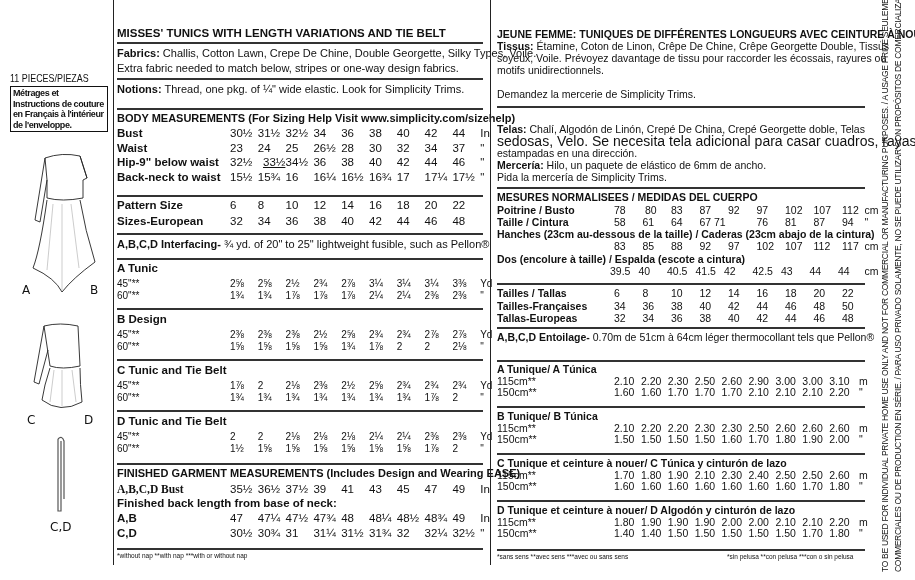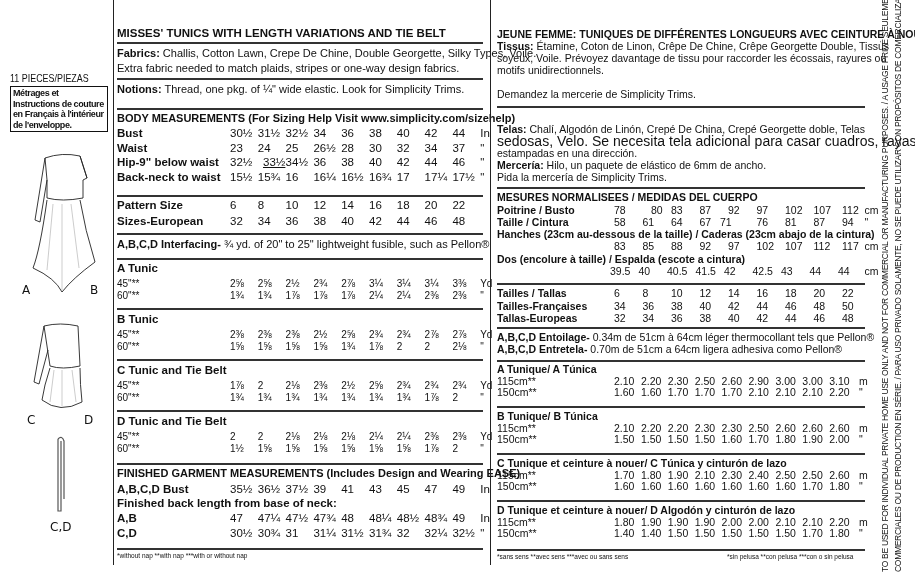--- a/index.html
+++ b/index.html
@@ -57,21 +57,21 @@
   </svg>
   <div class="lbl" style="left:50px;top:520px">C,D</div>
 </div>
 
 <div id="mid">
   <div class="t b" style="top:27px;left:0;font-size:11.5px">MISSES' TUNICS WITH LENGTH VARIATIONS AND TIE BELT</div>
   <div class="hr" style="top:42px;left:0;width:366px"></div>
   <div class="t" style="top:47px;left:0">
     <span class="b">Fabrics:</span><span> Challis, Cotton Lawn, Crepe De Chine, Double Georgette, Silky Types, Voile.</span>
   </div>
-  <div class="t" style="top:62px;left:0">Extra fabric needed to match plaids, stripes or one-way design fabrics.</div>
+  <div class="t" style="top:62px;left:0">Extra fabric needed to match below, stripes or one-way design fabrics.</div>
   <div class="hr" style="top:78px;left:0;width:366px"></div>
   <div class="t" style="top:83px;left:0">
     <span class="b">Notions:</span><span> Thread, one pkg. of ¼" wide elastic. Look for Simplicity Trims.</span>
   </div>
   <div class="hr" style="top:108px;left:0;width:366px"></div>
   <div class="t" style="top:112px;left:0">
     <span class="b">BODY MEASUREMENTS</span><span class="b"> (For Sizing Help Visit www.simplicity.com/sizehelp)</span>
   </div>
   <div id="en-body">
       <div class="row" style="top: 127px; left: 0px; font-size: 11.5px;">
@@ -181,21 +181,21 @@
         <span style="left: 168.6px;">1⅞</span>
         <span style="left: 196.4px;">1⅞</span>
         <span style="left: 224.2px;">1⅞</span>
         <span style="left: 252px;">2¼</span>
         <span style="left: 279.8px;">2¼</span>
         <span style="left: 307.6px;">2⅜</span>
         <span style="left: 335.4px;">2⅜</span>
         <span style="left: 363.2px;">"</span>
       </div>
       <div class="hr" style="top: 308px; left: 0px; width: 366px;"></div>
-      <div class="t b" style="top: 313px; left: 0px; font-size: 11.5px;">B Tunic</div>
+      <div class="t b" style="top: 313px; left: 0px; font-size: 11.5px;">B Design</div>
       <div class="row" style="top: 329px; left: 0px; font-size: 10px;">
         <span style="left: 0px;">45"**</span>
         <span style="left: 113px;">2⅜</span>
         <span style="left: 140.8px;">2⅜</span>
         <span style="left: 168.6px;">2⅜</span>
         <span style="left: 196.4px;">2½</span>
         <span style="left: 224.2px;">2⅝</span>
         <span style="left: 252px;">2¾</span>
         <span style="left: 279.8px;">2¾</span>
         <span style="left: 307.6px;">2⅞</span>
@@ -271,21 +271,21 @@
         <span style="left: 335.4px;">2</span>
         <span style="left: 363.2px;">"</span>
       </div>
     </div>
   <div class="hr" style="top:463px;left:0;width:366px"></div>
   <div class="t" style="top:467px;left:0">
     <span class="b">FINISHED GARMENT MEASUREMENTS</span><span class="b"> (Includes Design and Wearing EASE)</span>
   </div>
   <div id="en-finished">
       <div class="row" style="top: 483px; left: 0px; font-size: 11.5px;">
-        <span style="left: 0px; font-weight: bold;">A,B,C,D Bust</span>
+        <span style="left: 0px; font-weight: bold; font-family: Liberation Serif, serif;">A,B,C,D Bust</span>
         <span style="left: 113px;">35½</span>
         <span style="left: 140.8px;">36½</span>
         <span style="left: 168.6px;">37½</span>
         <span style="left: 196.4px;">39</span>
         <span style="left: 224.2px;">41</span>
         <span style="left: 252px;">43</span>
         <span style="left: 279.8px;">45</span>
         <span style="left: 307.6px;">47</span>
         <span style="left: 335.4px;">49</span>
         <span style="left: 363.2px;">In</span>
@@ -339,37 +339,37 @@
   <div class="t" style="top:159px;left:6px;font-size:10.5px">
     <span class="b">Mercería:</span><span> Hilo, un paquete de elástico de 6mm de ancho.</span>
   </div>
   <div class="t" style="top:171px;left:6px;font-size:10.5px">Pida la mercería de Simplicity Trims.</div>
   <div class="hr" style="top:187px;left:6px;width:368px"></div>
   <div class="t b" style="top:191px;left:6px;font-size:10.5px">MESURES NORMALISEES / MEDIDAS DEL CUERPO</div>
   <div id="fr-meas">
       <div class="row" style="top: 204px; left: 6px; font-size: 10.5px;">
         <span style="left: 0px; font-weight: bold;">Poitrine / Busto</span>
         <span style="left: 117px;">78</span>
-        <span style="left: 154px;">80</span>
+        <span style="left: 148px;">80</span>
         <span style="left: 174px;">83</span>
         <span style="left: 202.5px;">87</span>
         <span style="left: 231px;">92</span>
         <span style="left: 259.5px;">97</span>
         <span style="left: 288px;">102</span>
         <span style="left: 316.5px;">107</span>
         <span style="left: 345px;">112</span>
         <span style="left: 367.5px;">cm</span>
       </div>
       <div class="row" style="top: 216px; left: 6px; font-size: 10.5px;">
         <span style="left: 0px; font-weight: bold;">Taille / Cintura</span>
         <span style="left: 117px;">58</span>
         <span style="left: 145.5px;">61</span>
         <span style="left: 174px;">64</span>
         <span style="left: 202.5px;">67</span>
-        <span style="left: 223px; text-align: right;">71</span>
+        <span style="left: 217px; text-align: right;">71</span>
         <span style="left: 259.5px;">76</span>
         <span style="left: 288px;">81</span>
         <span style="left: 316.5px;">87</span>
         <span style="left: 345px;">94</span>
         <span style="left: 367.5px;">"</span>
       </div>
       <div class="t b" style="top: 228px; left: 6px; font-size: 10.5px;">Hanches (23cm au-dessous de la taille) / Caderas (23cm abajo de la cintura)</div>
       <div class="row" style="top: 240px; left: 6px; font-size: 10.5px;">
         <span style="left: 117px;">83</span>
         <span style="left: 145.5px;">85</span>
@@ -430,24 +430,21 @@
         <span style="left: 202.5px;">38</span>
         <span style="left: 231px;">40</span>
         <span style="left: 259.5px;">42</span>
         <span style="left: 288px;">44</span>
         <span style="left: 316.5px;">46</span>
         <span style="left: 345px;">48</span>
       </div>
     </div>
   <div class="hr" style="top:327px;left:6px;width:368px"></div>
   <div class="t" style="top:331px;left:6px;font-size:10.5px">
-    <span class="b">A,B,C,D Entoilage-</span><span> 0.34m de 51cm à 64cm léger thermocollant tels que Pellon®</span>
-  </div>
-  <div class="t" style="top:343px;left:6px;font-size:10.5px">
-    <span class="b">A,B,C,D Entretela-</span><span> 0.70m de 51cm a 64cm ligera adhesiva como Pellon®</span>
+    <span class="b">A,B,C,D Entoilage-</span><span> 0.70m de 51cm à 64cm léger thermocollant tels que Pellon®</span>
   </div>
   <div class="hr" style="top:360px;left:6px;width:368px"></div>
   <div id="fr-yardage">
       <div class="t b" style="top: 363px; left: 6px; font-size: 10.5px;">A Tunique/ A Túnica</div>
       <div class="row" style="top: 375px; left: 6px; font-size: 10.5px;">
         <span style="left: 0px;">115cm**</span>
         <span style="left: 117px;">2.10</span>
         <span style="left: 143.9px;">2.20</span>
         <span style="left: 170.8px;">2.30</span>
         <span style="left: 197.7px;">2.50</span>

